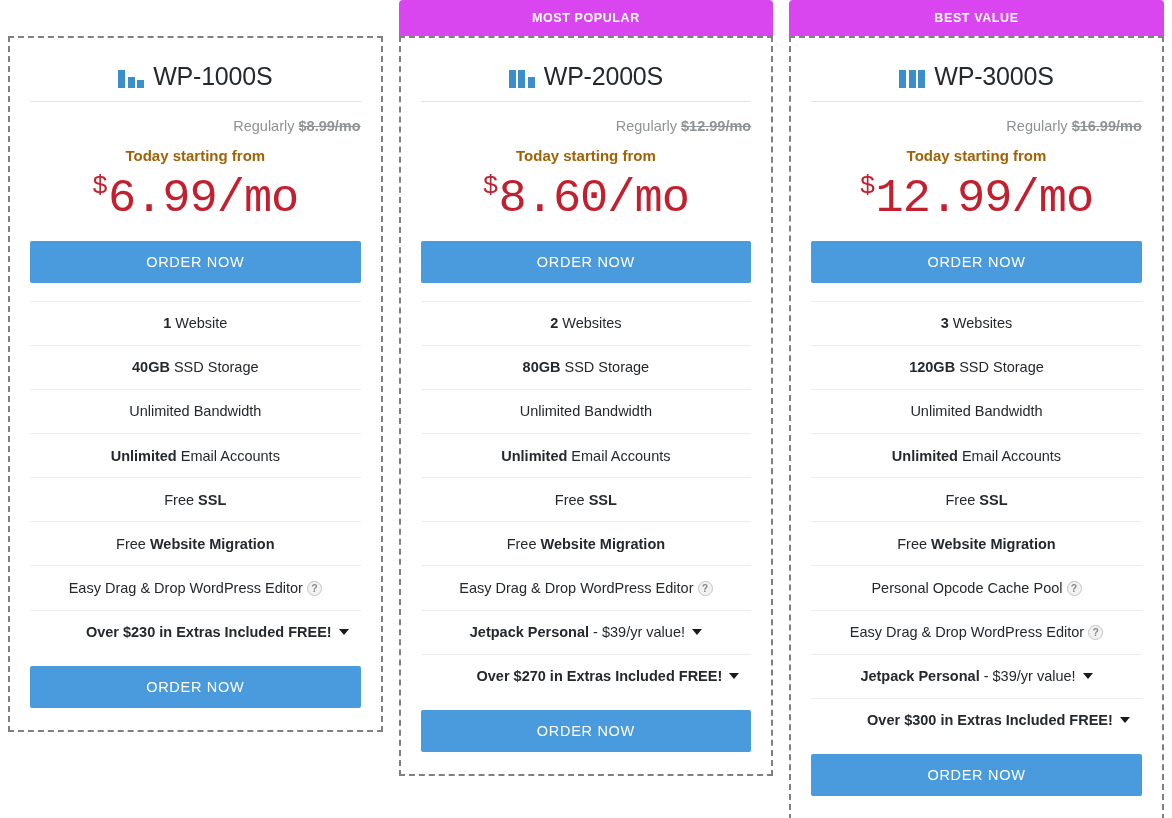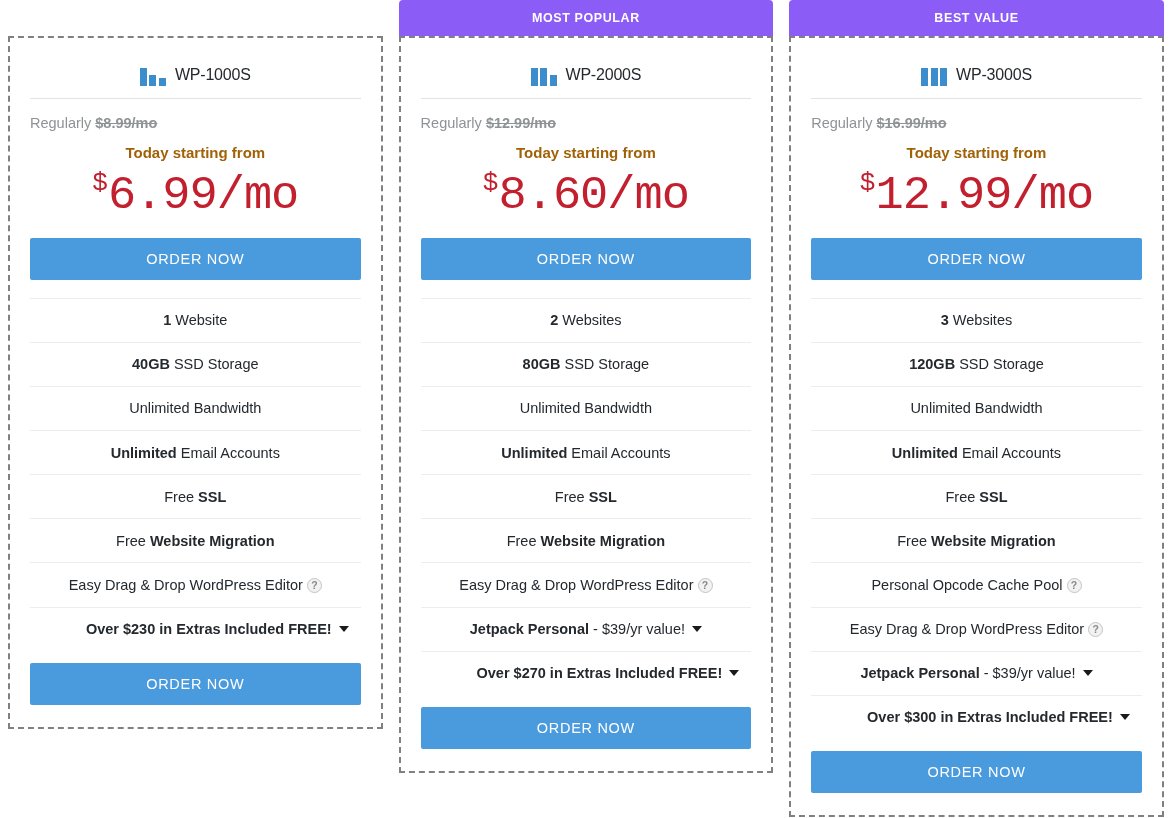--- a/index.html
+++ b/index.html
@@ -24,21 +24,21 @@
     width: 390.6px;
     display: flex;
     flex-direction: column;
     align-items: stretch;
     padding: 0 8px;
   }
 
   
   .ribbon {
     height: 36px;
-    background: #8b5cf6;
+    background: #d946ef;
     border-radius: 4px 4px 0 0;
     color: #ffffff;
     font-size: 12.5px;
     font-weight: 700;
     letter-spacing: 0.6px;
     display: flex;
     align-items: center;
     justify-content: center;
     text-transform: uppercase;
   }
@@ -70,30 +70,30 @@
     align-items: flex-end;
     gap: 2.5px;
     height: 22px;
   }
   .bars-icon i {
     display: block;
     width: 7px;
     background: #3c8dcb;
   }
   .plan-name {
-    font-size: 16px;
+    font-size: 25px;
     font-weight: 400;
     color: #24292e;
     letter-spacing: -0.2px;
     line-height: 1;
   }
 
   
   .regular-line {
-    text-align: left;
+    text-align: right;
     font-size: 14.5px;
     color: #8e9396;
     padding-top: 16px;
     font-weight: 400;
   }
   .regular-line .struck {
     text-decoration: line-through;
     font-weight: 700;
   }
   .today-line {

